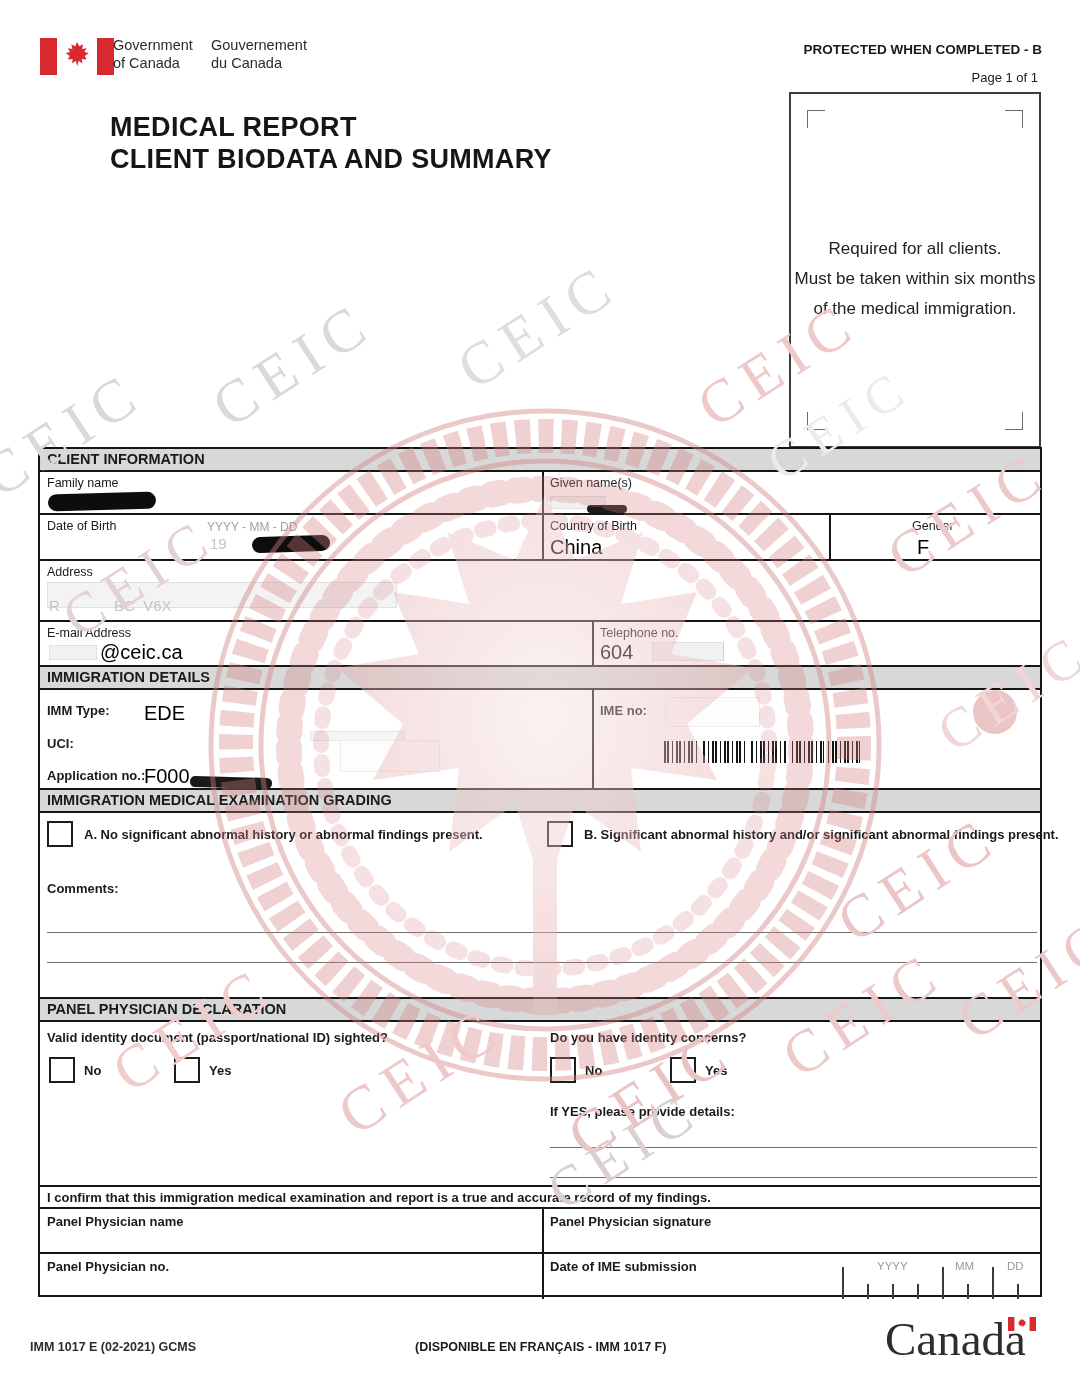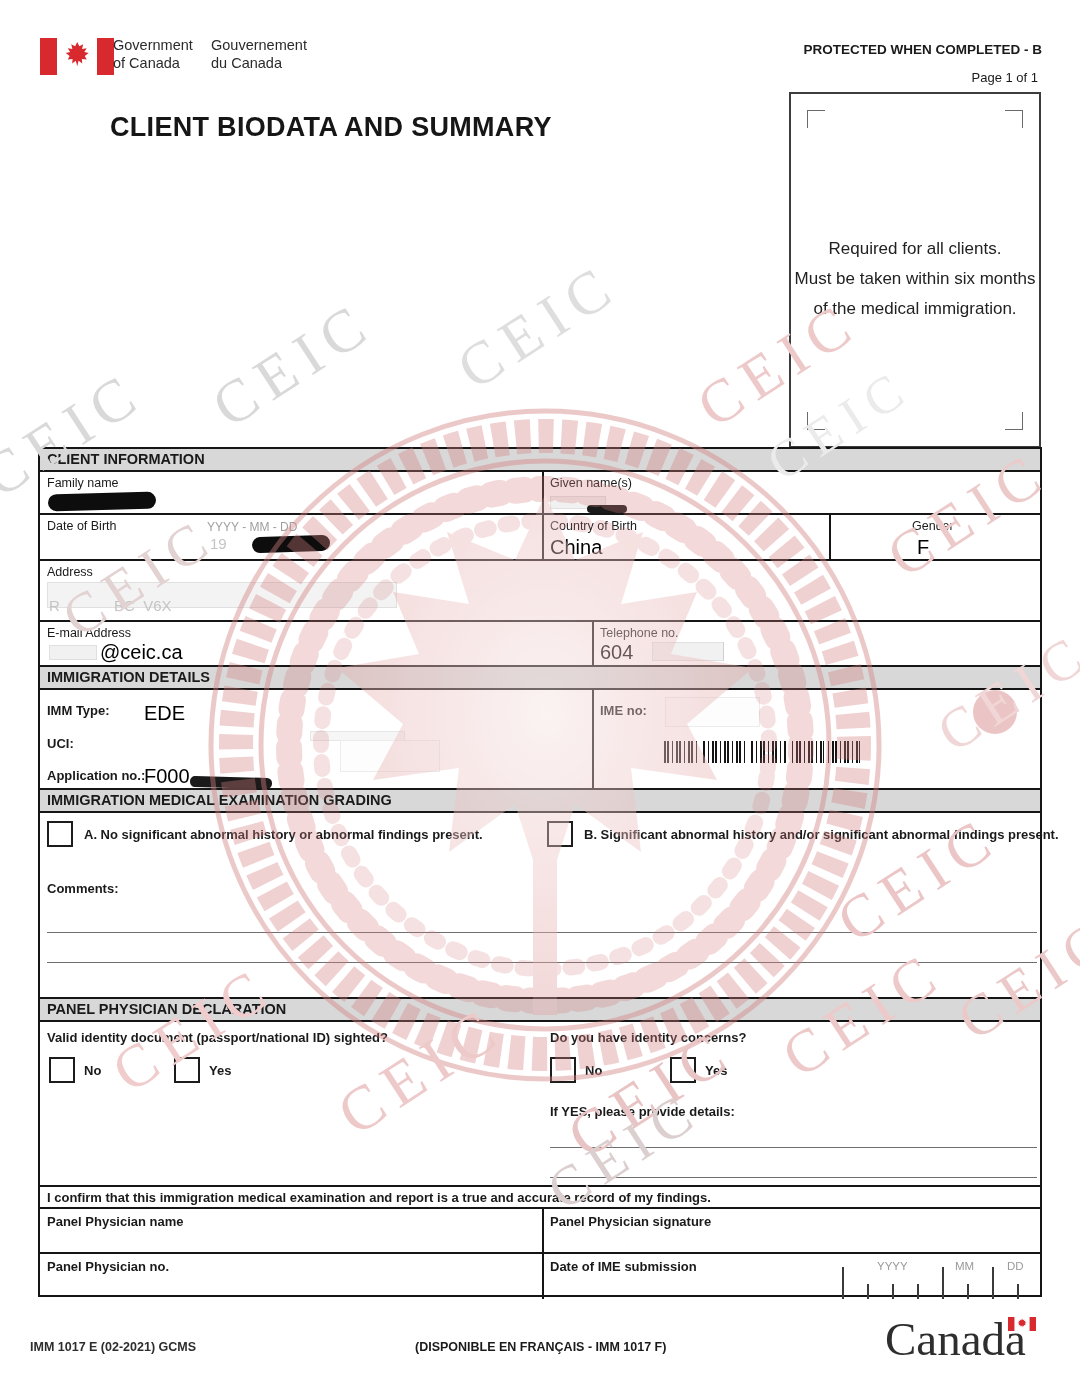--- a/index.html
+++ b/index.html
@@ -78,20 +78,21 @@
       <div>of Canada</div>
   </div>
   <div class="abs fip-text" style="left:211px;top:36px">
     <div>Gouvernement</div>
       <div>du Canada</div>
   </div>
   <div class="abs protected" style="left:640px;top:42px;width:402px">PROTECTED WHEN COMPLETED -  B</div>
   <div class="abs pageno" style="left:640px;top:70px;width:398px">Page 1 of 1</div>
 
   <div class="abs title" style="left:110px;top:112px">
+    <div>MEDICAL REPORT</div>
     <div>CLIENT BIODATA AND SUMMARY</div>
   </div>
 
   <div class="abs photo">
     <div class="crop tl"></div>
     <div class="crop tr"></div>
     <div class="crop bl"></div>
     <div class="crop br"></div>
     <div class="photo-note">
       <div>Required for all clients.</div>

